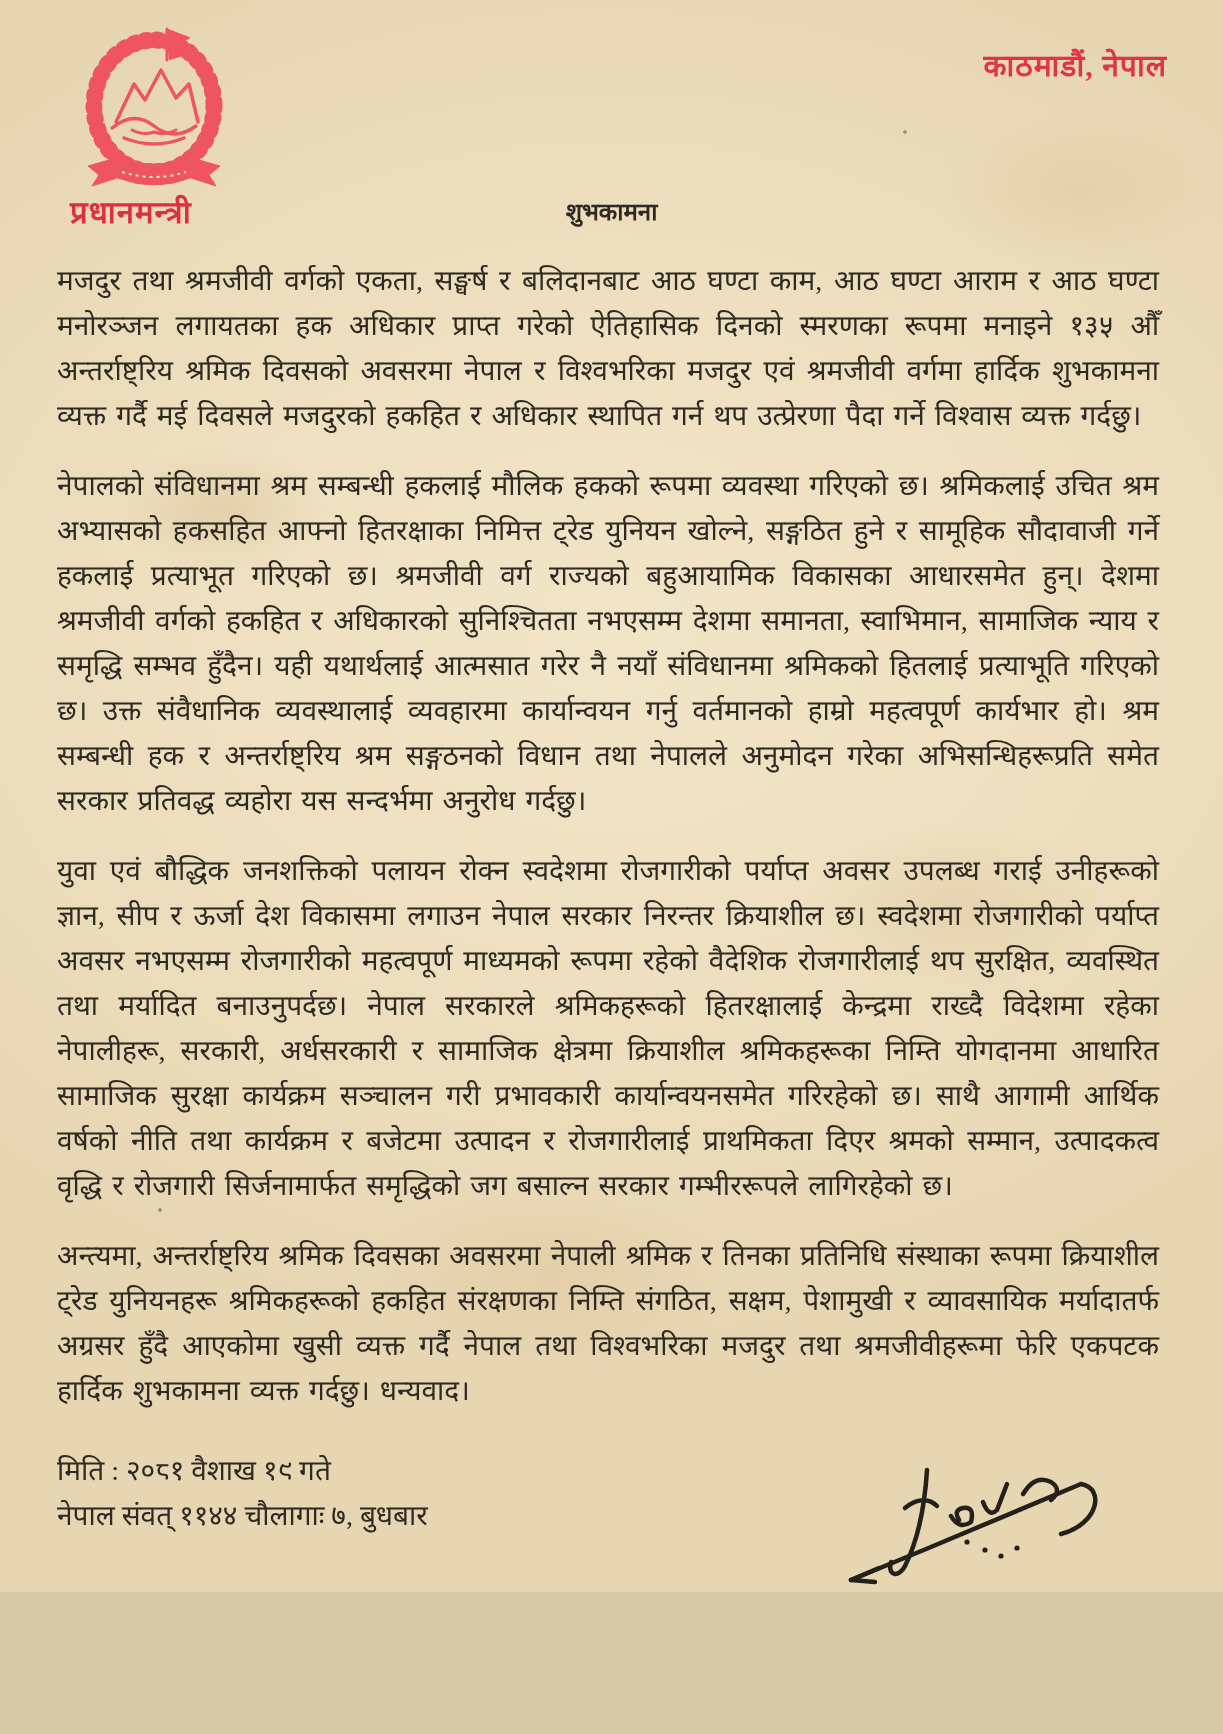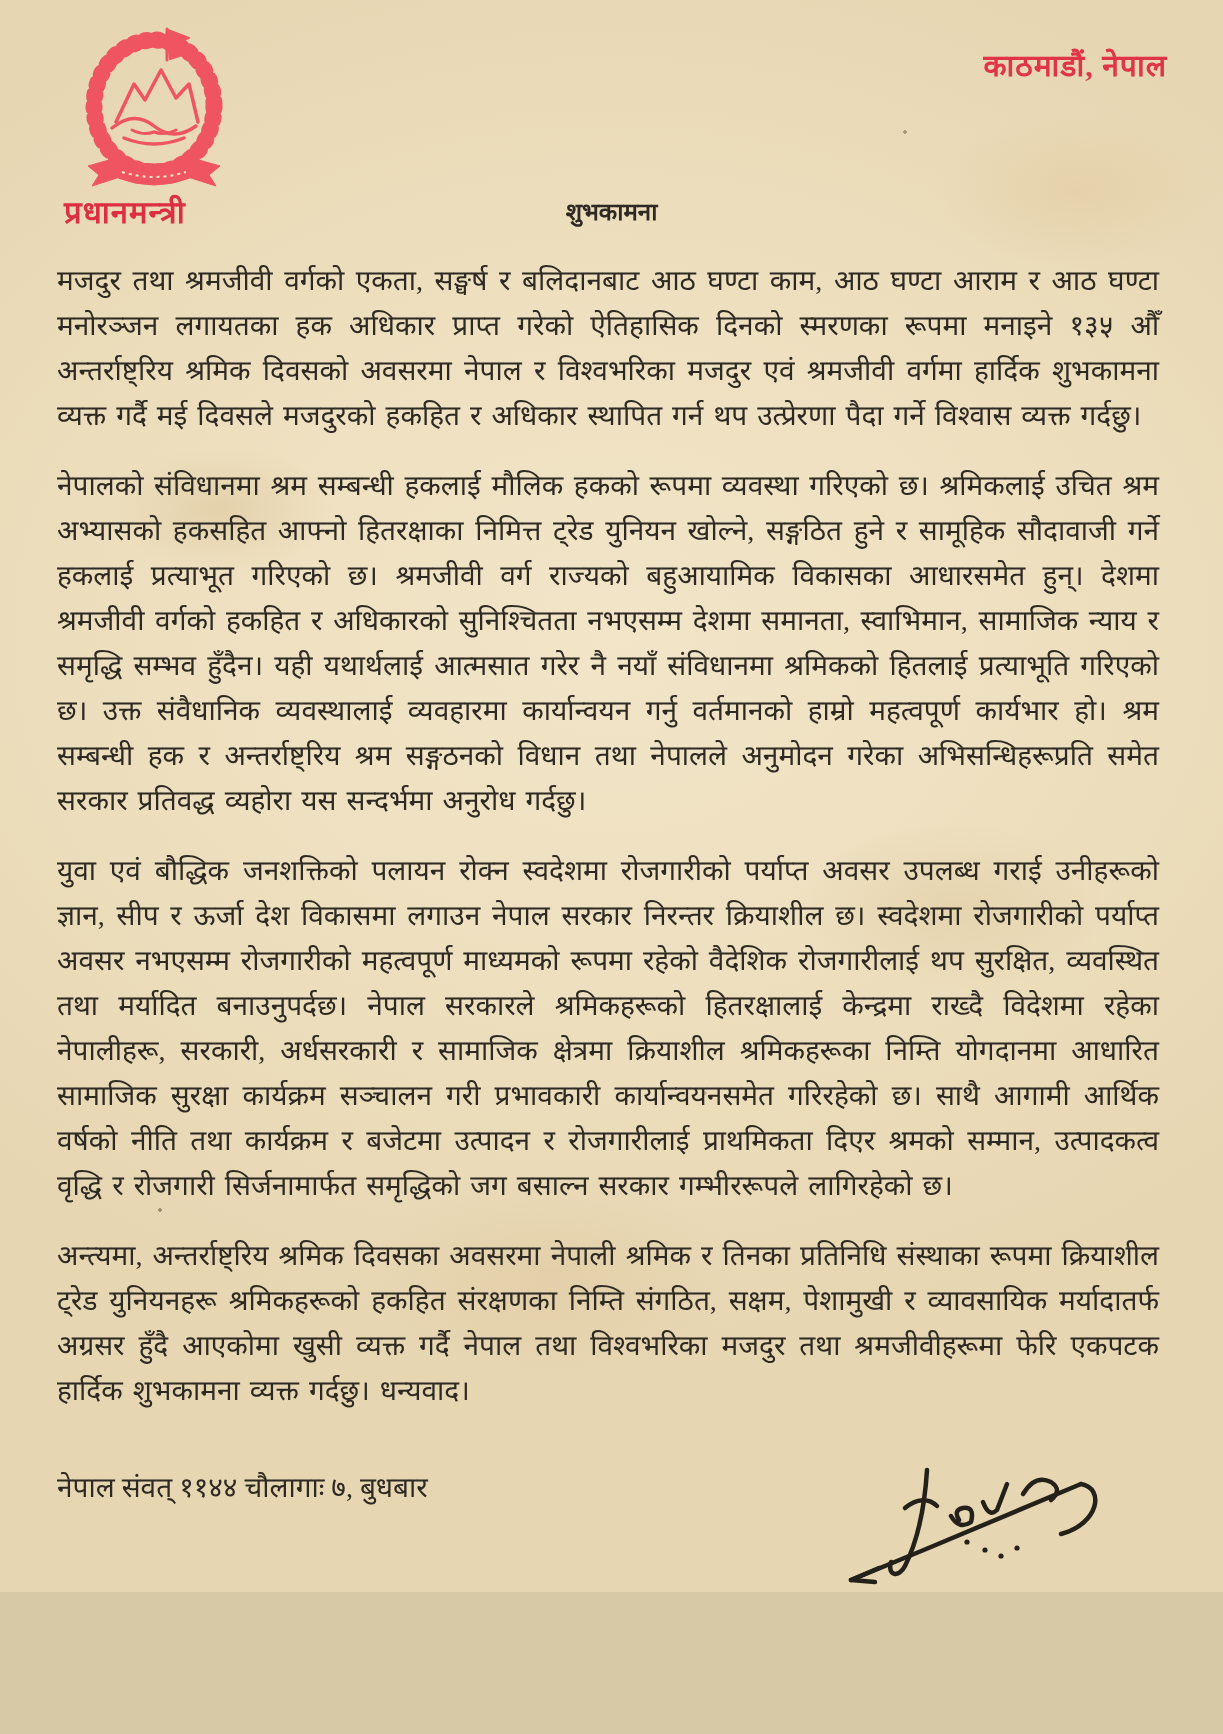--- a/index.html
+++ b/index.html
@@ -25,42 +25,42 @@
       radial-gradient(ellipse 200px 110px at 88% 12%, rgba(214,186,132,.25), transparent 70%),
       radial-gradient(ellipse 900px 700px at 50% 40%, #f2e5c8 0%, #eddfbe 55%, #e7d6b2 100%);
     text-decoration: underline;
   }
   .location{
     position:absolute; top:44px; right:56px;
     font-size:30px; font-weight:bold; letter-spacing:1px;
   }
   .emblem{ position:absolute; left:68px; top:26px; width:172px; height:168px; }
   .office{
-    position:absolute; left:64px; top:190px;
+    position:absolute; left:70px; top:190px;
     font-size:31px; font-weight:bold; letter-spacing:1px;
   }
   .title{
     position:absolute; top:194px; left:0; width:100%;
     text-align:center; font-size:24px; font-weight:bold;
   }
   .content{
     position:absolute; left:57px; right:64px; top:258px;
   }
   .content p{
     font-size:28px; line-height:45px;
     text-align:justify;
     margin-bottom:25px;
     word-spacing:3px;
   }
   .footer{
     display:flex; justify-content:space-between; align-items:flex-start;
     margin-top:6px;
   }
   .dates{ font-size:28px; line-height:45px; padding-top:10px; }
-  .dates .d2{ margin-top:17px; }
+  .dates .d2{ }
   .sig-block{ text-align:center; padding-right:30px; }
   .signature{ width:330px; height:168px; display:block; margin:0 auto -6px auto; }
   .signatory{ font-size:29px; font-weight:bold; letter-spacing:1px; }
 </style>
 </head>
 <body>
 
 <div class="page">
 
   <div class="emblem">
@@ -96,20 +96,21 @@
   <div class="title">शुभकामना</div>
 
   <div class="content">
     <p>मजदुर तथा श्रमजीवी वर्गको एकता, सङ्घर्ष र बलिदानबाट आठ घण्टा काम, आठ घण्टा आराम र आठ घण्टा मनोरञ्जन लगायतका हक अधिकार प्राप्त गरेको ऐतिहासिक दिनको स्मरणका रूपमा मनाइने १३५ औँ अन्तर्राष्ट्रिय श्रमिक दिवसको अवसरमा नेपाल र विश्वभरिका मजदुर एवं श्रमजीवी वर्गमा हार्दिक शुभकामना व्यक्त गर्दै मई दिवसले मजदुरको हकहित र अधिकार स्थापित गर्न थप उत्प्रेरणा पैदा गर्ने विश्वास व्यक्त गर्दछु।</p>
     <p>नेपालको संविधानमा श्रम सम्बन्धी हकलाई मौलिक हकको रूपमा व्यवस्था गरिएको छ। श्रमिकलाई उचित श्रम अभ्यासको हकसहित आफ्नो हितरक्षाका निमित्त ट्रेड युनियन खोल्ने, सङ्गठित हुने र सामूहिक सौदावाजी गर्ने हकलाई प्रत्याभूत गरिएको छ। श्रमजीवी वर्ग राज्यको बहुआयामिक विकासका आधारसमेत हुन्। देशमा श्रमजीवी वर्गको हकहित र अधिकारको सुनिश्चितता नभएसम्म देशमा समानता, स्वाभिमान, सामाजिक न्याय र समृद्धि सम्भव हुँदैन। यही यथार्थलाई आत्मसात गरेर नै नयाँ संविधानमा श्रमिकको हितलाई प्रत्याभूति गरिएको छ। उक्त संवैधानिक व्यवस्थालाई व्यवहारमा कार्यान्वयन गर्नु वर्तमानको हाम्रो महत्वपूर्ण कार्यभार हो। श्रम सम्बन्धी हक र अन्तर्राष्ट्रिय श्रम सङ्गठनको विधान तथा नेपालले अनुमोदन गरेका अभिसन्धिहरूप्रति समेत सरकार प्रतिवद्ध व्यहोरा यस सन्दर्भमा अनुरोध गर्दछु।</p>
     <p>युवा एवं बौद्धिक जनशक्तिको पलायन रोक्न स्वदेशमा रोजगारीको पर्याप्त अवसर उपलब्ध गराई उनीहरूको ज्ञान, सीप र ऊर्जा देश विकासमा लगाउन नेपाल सरकार निरन्तर क्रियाशील छ। स्वदेशमा रोजगारीको पर्याप्त अवसर नभएसम्म रोजगारीको महत्वपूर्ण माध्यमको रूपमा रहेको वैदेशिक रोजगारीलाई थप सुरक्षित, व्यवस्थित तथा मर्यादित बनाउनुपर्दछ। नेपाल सरकारले श्रमिकहरूको हितरक्षालाई केन्द्रमा राख्दै विदेशमा रहेका नेपालीहरू, सरकारी, अर्धसरकारी र सामाजिक क्षेत्रमा क्रियाशील श्रमिकहरूका निम्ति योगदानमा आधारित सामाजिक सुरक्षा कार्यक्रम सञ्चालन गरी प्रभावकारी कार्यान्वयनसमेत गरिरहेको छ। साथै आगामी आर्थिक वर्षको नीति तथा कार्यक्रम र बजेटमा उत्पादन र रोजगारीलाई प्राथमिकता दिएर श्रमको सम्मान, उत्पादकत्व वृद्धि र रोजगारी सिर्जनामार्फत समृद्धिको जग बसाल्न सरकार गम्भीररूपले लागिरहेको छ।</p>
     <p>अन्त्यमा, अन्तर्राष्ट्रिय श्रमिक दिवसका अवसरमा नेपाली श्रमिक र तिनका प्रतिनिधि संस्थाका रूपमा क्रियाशील ट्रेड युनियनहरू श्रमिकहरूको हकहित संरक्षणका निम्ति संगठित, सक्षम, पेशामुखी र व्यावसायिक मर्यादातर्फ अग्रसर हुँदै आएकोमा खुसी व्यक्त गर्दै नेपाल तथा विश्वभरिका मजदुर तथा श्रमजीवीहरूमा फेरि एकपटक हार्दिक शुभकामना व्यक्त गर्दछु। धन्यवाद।</p>
 
     <div class="footer">
       <div class="dates">
+        <div class="d1">मिति : २०८१ वैशाख १९ गते</div>
         <div class="d2">नेपाल संवत् ११४४ चौलागाः ७, बुधबार</div>
       </div>
 
       <div class="sig-block">
         <svg class="signature" viewBox="0 0 330 168">
           <g stroke="#24211b" stroke-width="4.5" fill="none" stroke-linecap="round" stroke-linejoin="round">
 
             <path d="M282 46 C226 70 130 110 52 142"></path>
             <path d="M52 142 L80 130"></path>
             <path d="M52 142 L76 144"></path>

